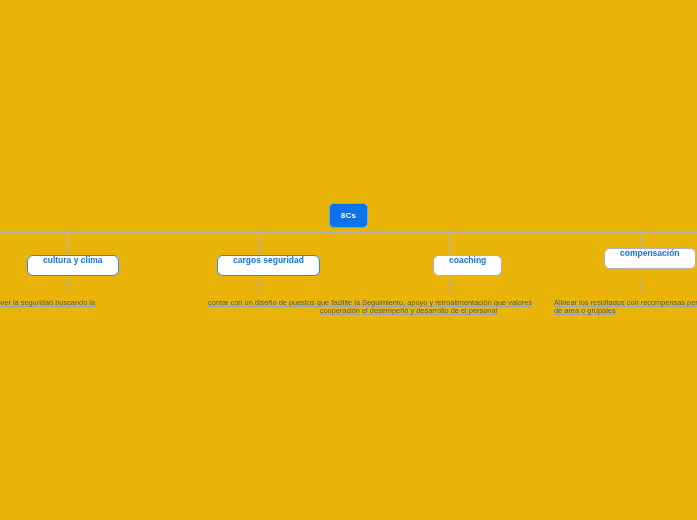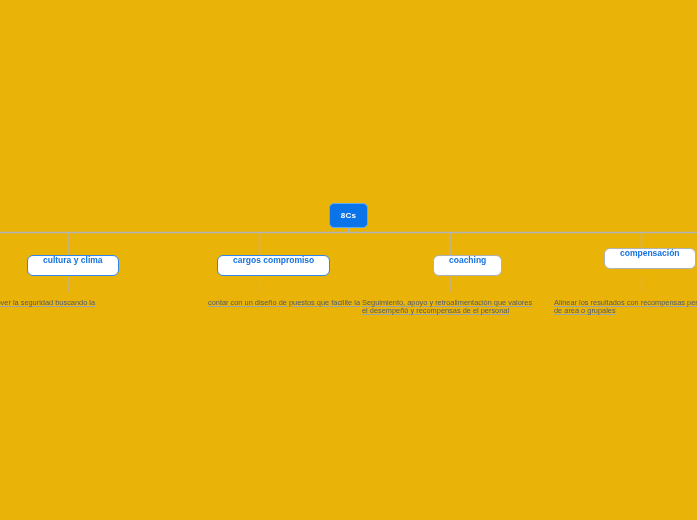--- a/index.html
+++ b/index.html
@@ -123,32 +123,33 @@
 
   <div class="child-node accent" style="left:27px; top:255px;">
     <span class="child-label">cultura y clima</span>
   </div>
   <div class="leaf-text" style="left:-52px; top:299px; width:202px;">
     <span>valores y promover la seguridad buscando la</span>
     <span>d y compromiso</span>
   </div>
 
   <div class="child-node accent" style="left:217px; top:255px;">
-    <span class="child-label">cargos compromiso</span>
+    <span class="child-label">cargos seguridad</span>
   </div>
   <div class="leaf-text" style="left:170px; top:299px; width:190px;text-align:right;">
     <span>contar con un diseño de puestos que facilite la</span>
+    <span>cooperación</span>
   </div>
 
   <div class="child-node neutral" style="left:433px; top:255px;">
     <span class="child-label">coaching</span>
   </div>
   <div class="leaf-text" style="left:362px; top:299px; width:200px;">
     <span>Seguimiento, apoyo y retroalimentación que valores</span>
-    <span>el desempeñó y recompensas de el personal</span>
+    <span>el desempeñó y desarrollo de el personal</span>
   </div>
 
   <div class="child-node neutral" style="left:604px; top:248px;">
     <span class="child-label">compensación</span>
   </div>
   <div class="leaf-text" style="left:554px; top:299px; width:190px;">
     <span>Alinear los resultados con recompensas per</span>
     <span>de area o grupales</span>
   </div>
 

